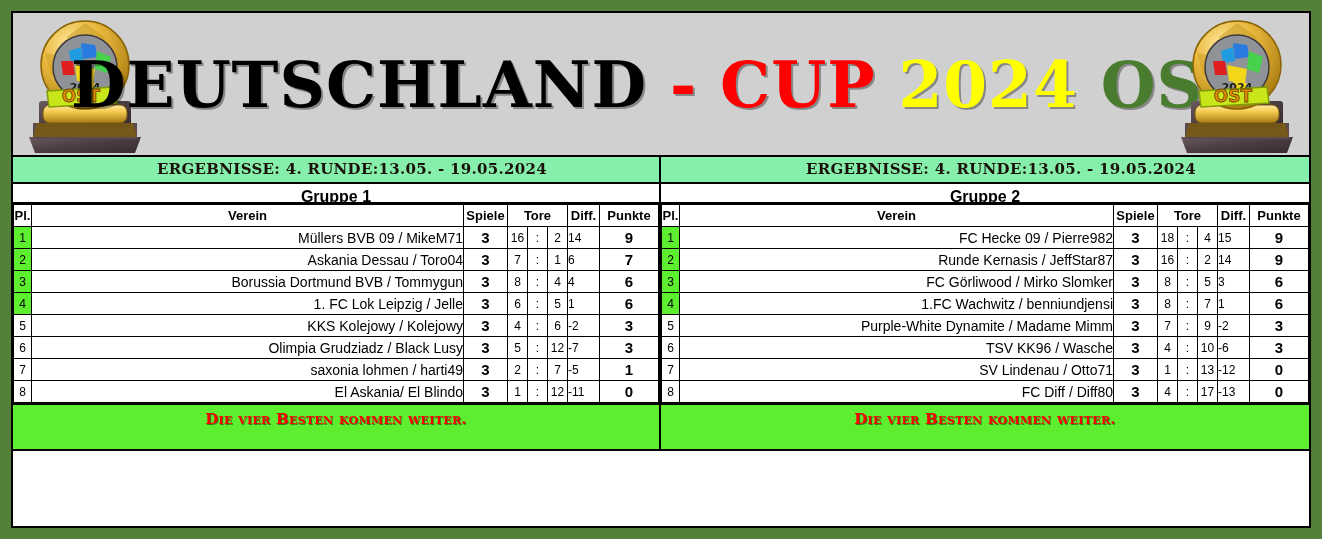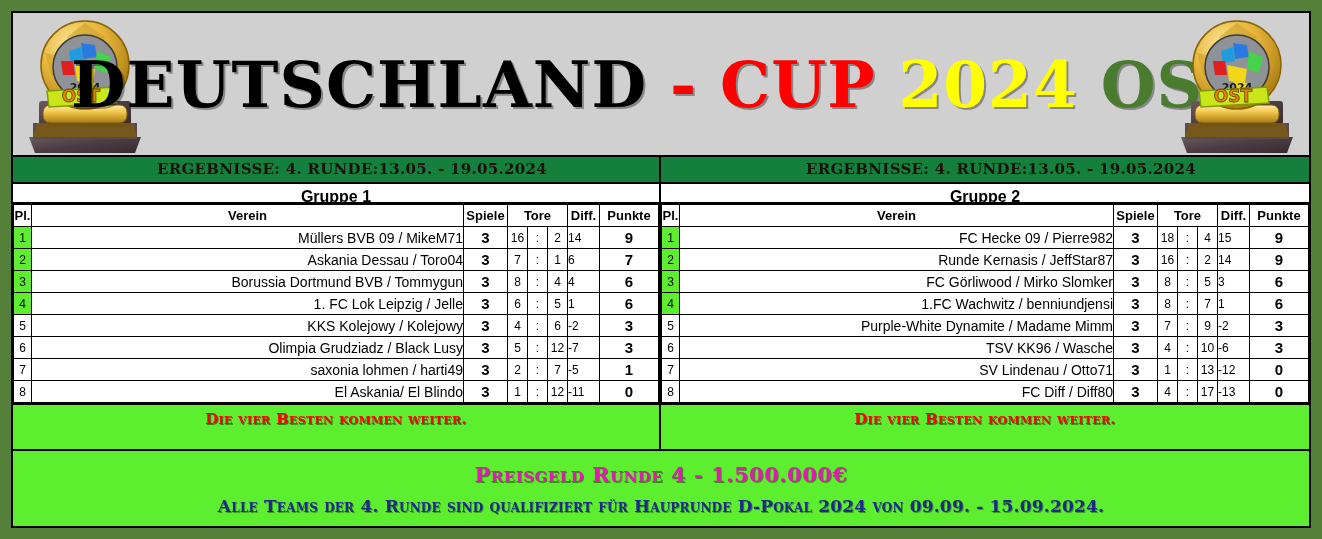--- a/index.html
+++ b/index.html
@@ -59,21 +59,21 @@
     flex:0 0 auto;
     display:flex;
   }
   .group{
     width:50%;
     box-sizing:border-box;
   }
   .group.g1{border-right:2px solid #000;}
 
   .res-bar{
-    background:#15803d;
+    background:#86efac;
     border-bottom:2px solid #000;
     text-align:center;
     font-family:"DejaVu Serif", serif;
     font-weight:bold;
     font-size:15px;
     line-height:25px;
     height:25px;
     color:#1a1208;
     letter-spacing:.3px;
     font-variant:small-caps;
@@ -493,18 +493,14 @@
           </tbody>
       </table>
     </div>
   </div>
 
   <div class="note-row">
     <div class="note-cell first">Die vier Besten kommen weiter.</div>
     <div class="note-cell">Die vier Besten kommen weiter.</div>
   </div>
 
-  <div class="prize-box">
-    <div class="prize-line">Preisgeld Runde 4  -  1.500.000€</div>
-    <div class="qual-line">Alle Teams der 4. Runde sind qualifiziert für Hauprunde D-Pokal 2024 von 09.09. - 15.09.2024.</div>
-  </div>
 
 </div>
 
 </body></html>

